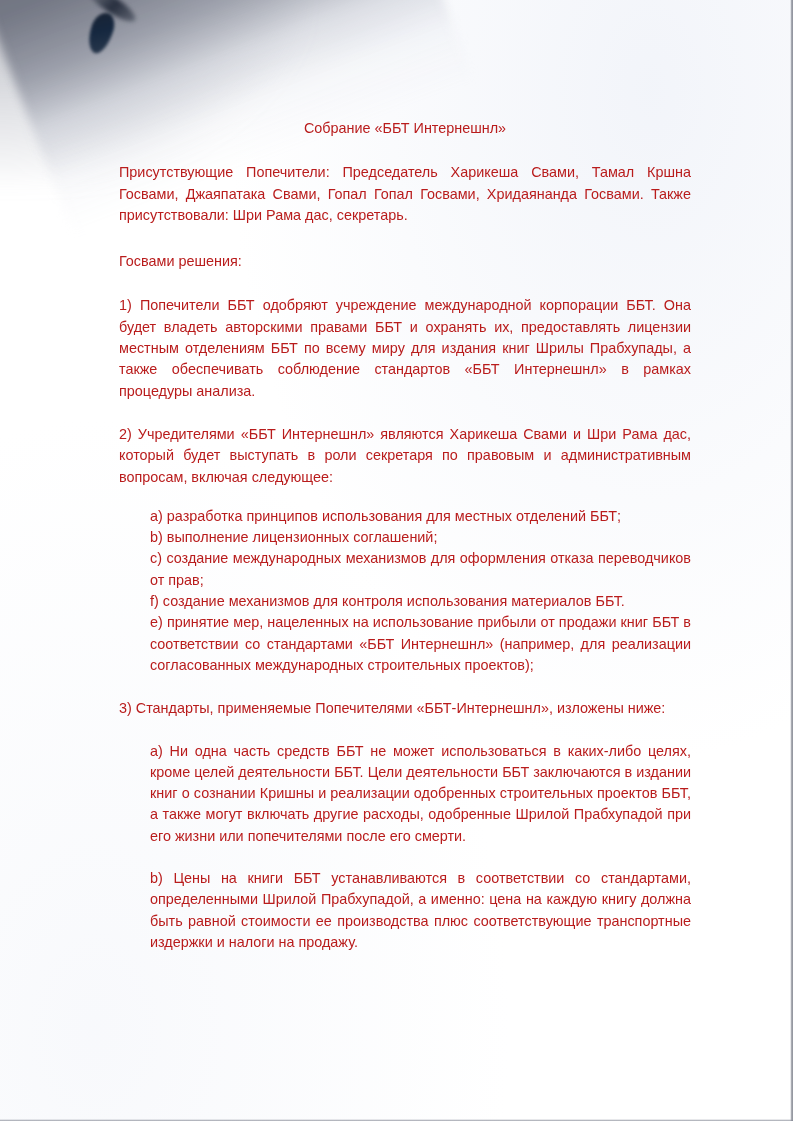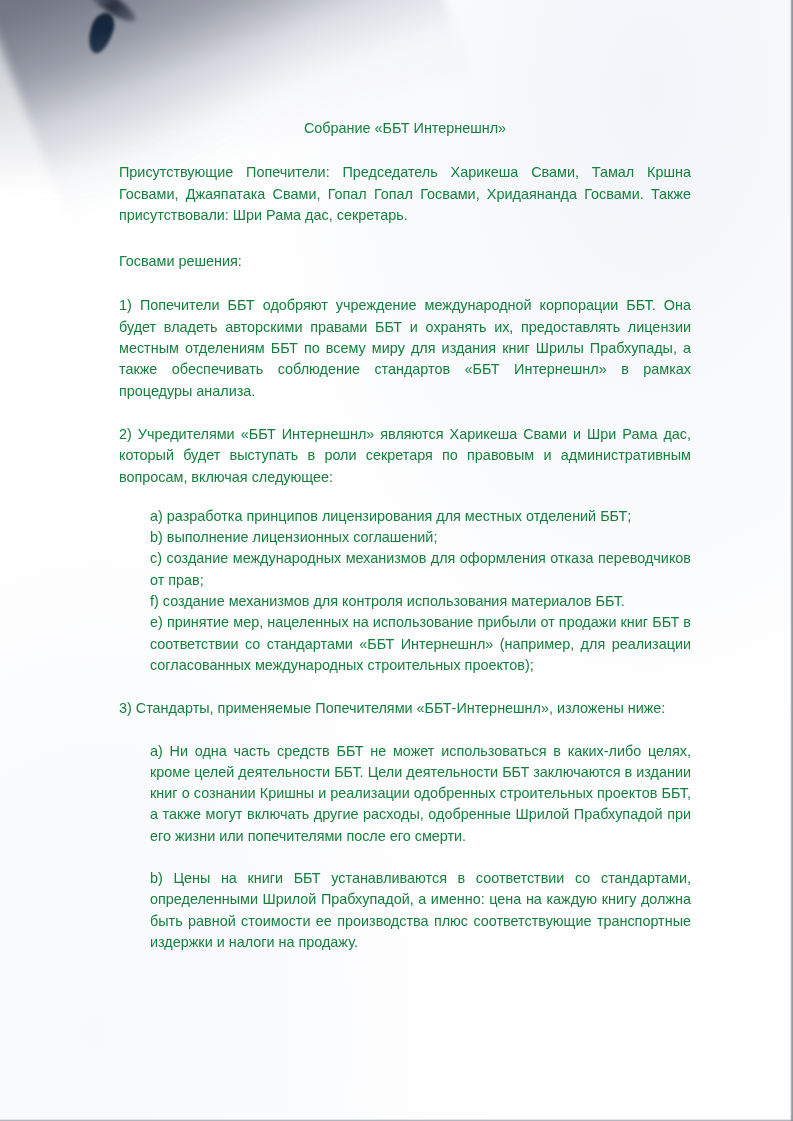--- a/index.html
+++ b/index.html
@@ -9,21 +9,21 @@
     background: #ffffff;
   }
 
   #page {
     position: relative;
     width: 793px;
     height: 1121px;
     overflow: hidden;
     background: #ffffff;
     font-family: "Liberation Sans", "DejaVu Sans", sans-serif;
-    color: #15803d;
+    color: #b91c1c;
     -webkit-font-smoothing: antialiased;
   }
 
   
   .scan-shadow {
     position: absolute;
     left: -40px;
     top: -60px;
     width: 430px;
     height: 330px;
@@ -209,21 +209,21 @@
 
     <p class="para last-full">1)  Попечители ББТ одобряют учреждение международной корпорации ББТ. Она будет владеть авторскими правами ББТ и охранять их, предоставлять лицензии местным отделениям ББТ по всему миру для издания книг Шрилы Прабхупады, а также обеспечивать соблюдение стандартов «ББТ Интернешнл» в рамках процедуры анализа.</p>
 
     <div class="gap-p2"></div>
 
     <p class="para last-full">2)  Учредителями «ББТ Интернешнл» являются Харикеша Свами и Шри Рама дас, который будет выступать в роли секретаря по правовым и административным вопросам, включая следующее:</p>
 
     <div class="gap-sub"></div>
 
     <ul class="sub-list">
-      <li>a) разработка принципов лицензирования для местных отделений ББТ;</li>
+      <li>a) разработка принципов использования для местных отделений ББТ;</li>
       <li>b) выполнение лицензионных соглашений;</li>
       <li>c) создание международных механизмов для оформления отказа переводчиков от прав;</li>
       <li>f)  создание механизмов для контроля использования материалов ББТ.</li>
       <li>e) принятие мер, нацеленных на использование прибыли от продажи книг ББТ в соответствии со стандартами «ББТ Интернешнл» (например, для реализации согласованных международных строительных проектов);</li>
     </ul>
 
     <div class="gap-p3"></div>
 
     <p class="para">3)  Стандарты, применяемые Попечителями «ББТ-Интернешнл», изложены ниже:</p>
 

